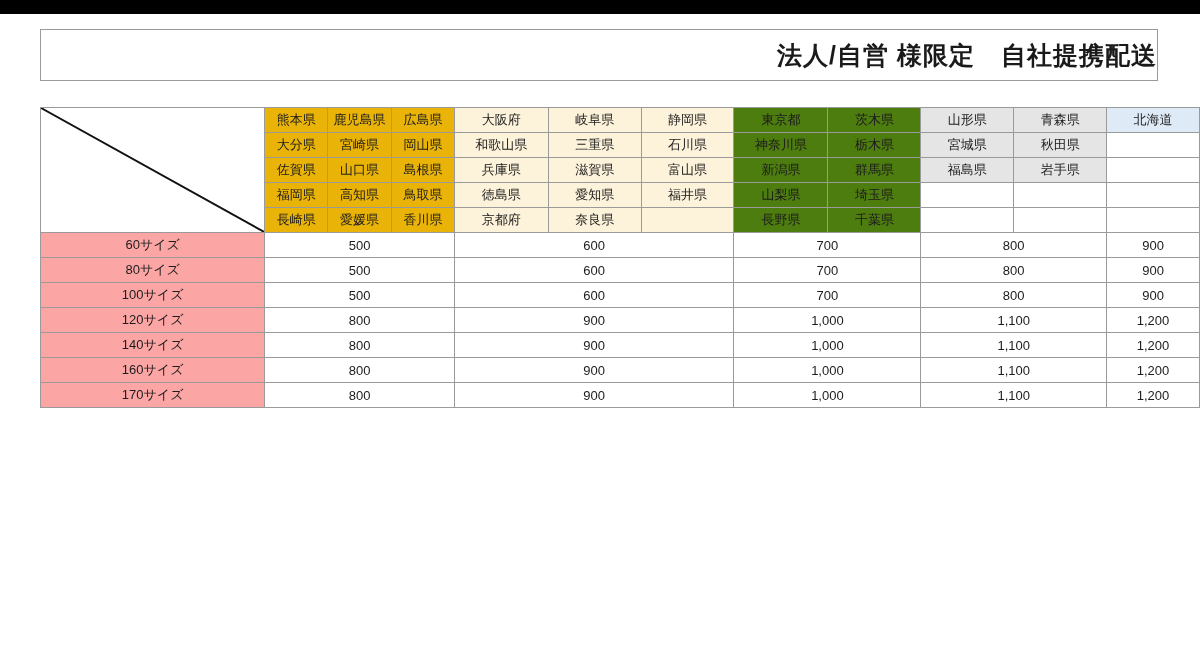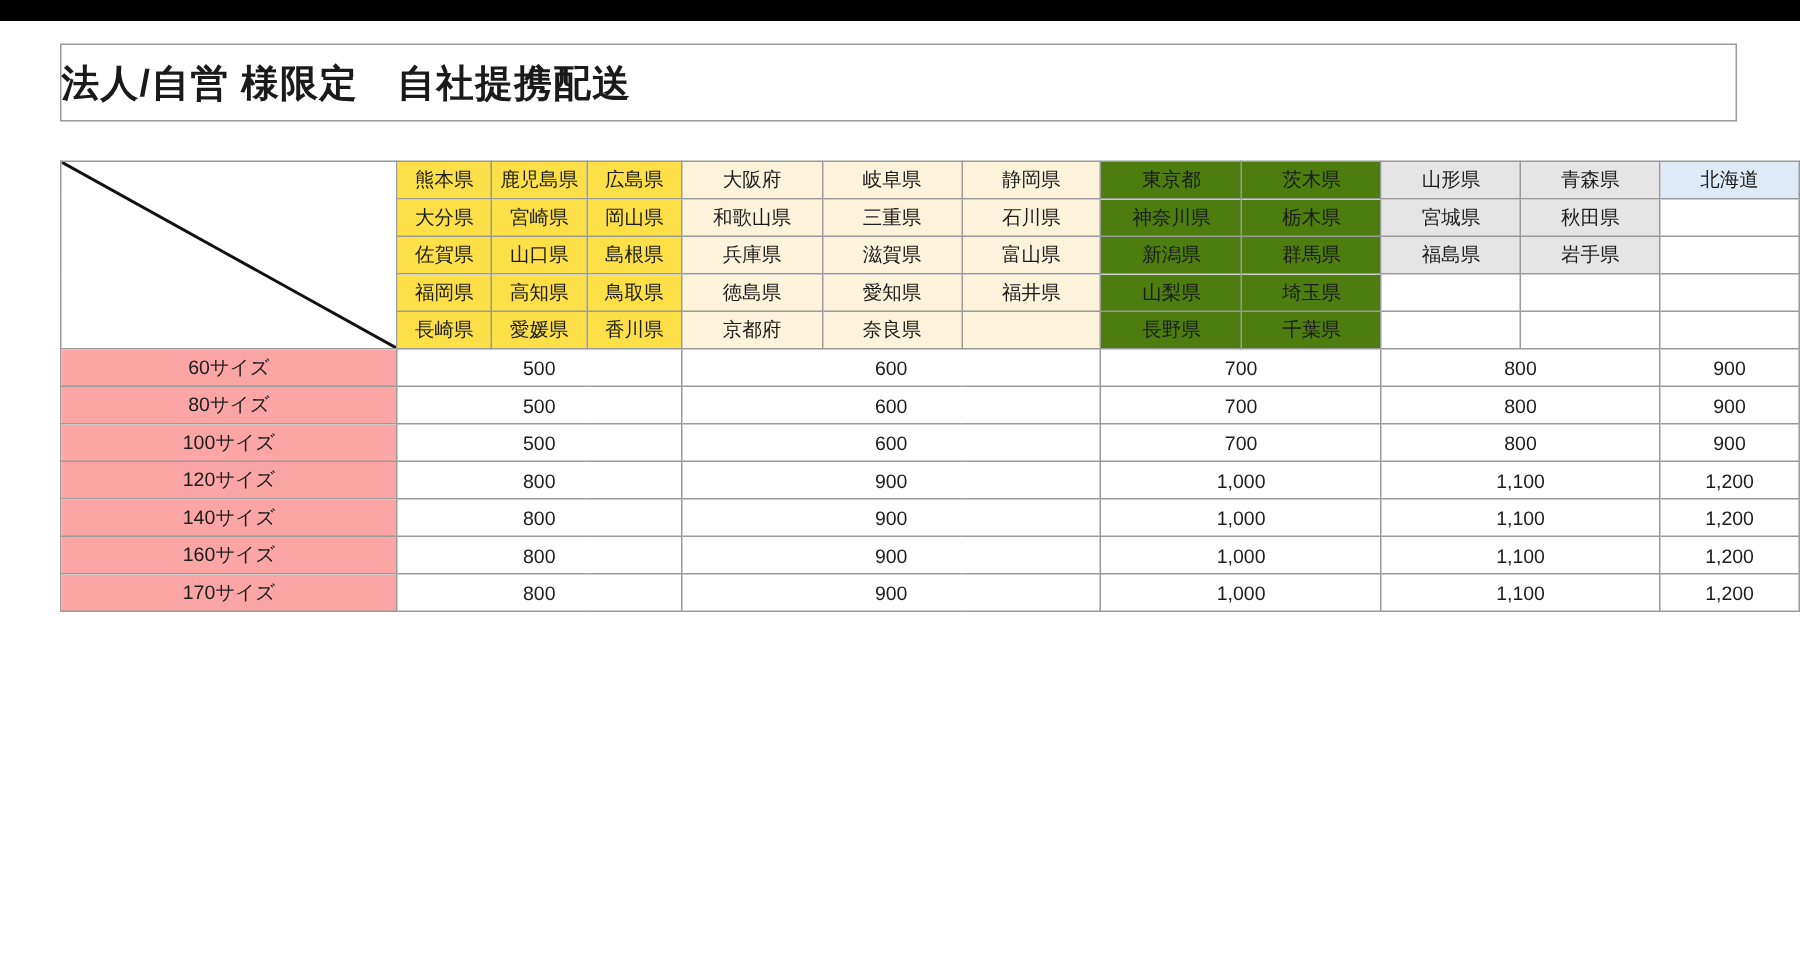--- a/index.html
+++ b/index.html
@@ -25,21 +25,21 @@
   .title-box {
     position: absolute;
     left: 40px;
     top: 15px;
     width: 1118px;
     height: 52px;
     border: 1px solid #9a9a9a;
     box-sizing: border-box;
     display: flex;
     align-items: center;
-    justify-content: flex-start;
+    justify-content: flex-end;
   }
   .title-text {
     font-size: 25px;
     font-weight: bold;
     color: #1a1a1a;
     letter-spacing: 1px;
   }
 
   table.grid {
     position: absolute;
@@ -75,21 +75,21 @@
     top: 0;
     width: 100%;
     height: 100%;
   }
 
   
   .w-pref { width: 65px; }
   .w-pref-wide { width: 98px; }
 
   
-  .reg-kyushu { background: #fde047; }
+  .reg-kyushu { background: #eab308; }
   .reg-kansai { background: #fdf2da; }
   .reg-kanto  { background: #4d7c0f; }
   .reg-tohoku { background: #e5e5e5; }
   .reg-hokkaido { background: #deeaf6; font-family: Liberation Serif, serif; }
   .blank { background: #ffffff; }
 
   
   td.size-label {
     background: #fca5a5;
     font-size: 17px;

